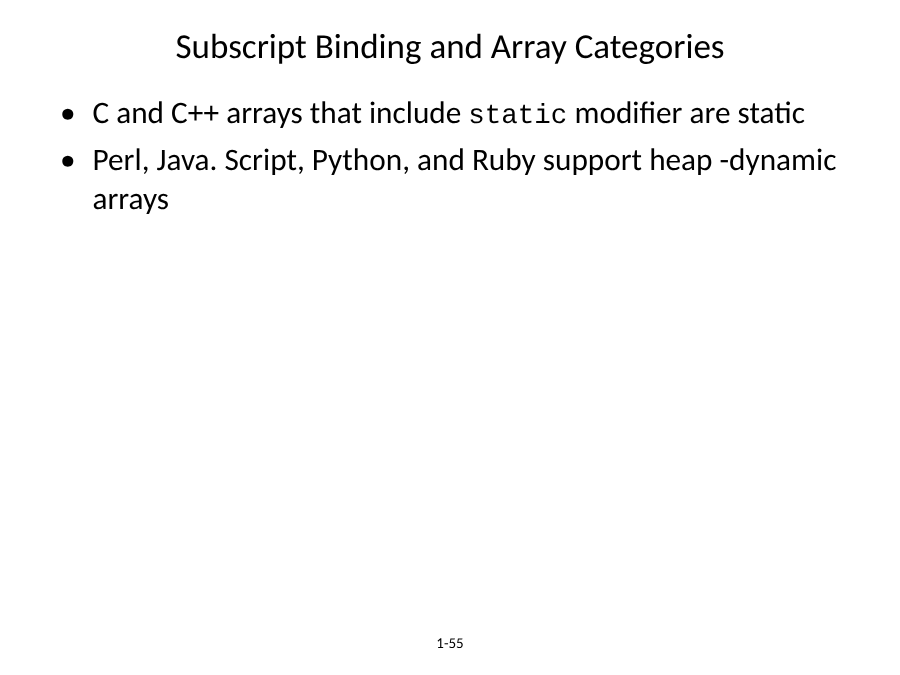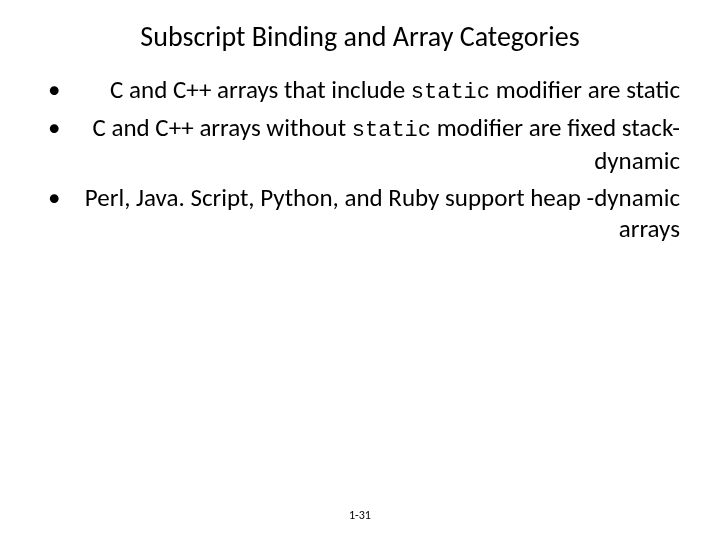--- a/index.html
+++ b/index.html
@@ -29,21 +29,20 @@
     list-style: none;
     padding: 0;
     margin: 0;
     font-size: 25px;
     line-height: 1.25;
   }
   ul.bullets li {
     position: relative;
     padding-left: 34px;
     margin-bottom: 6px;
-    text-align: right;
   }
   ul.bullets li::before {
     content: "•";
     position: absolute;
     left: 8px;
     top: 0;
     font-size: 25px;
   }
   .code {
     font-family: "Courier New", Courier, monospace;
@@ -65,22 +64,19 @@
 
   <h1 class="title">
     <span>Subscript Binding and Array Categories</span><br>
   </h1>
 
   <ul class="bullets">
     <li>
       <span>C and C++ arrays that include </span><span class="code">static</span><span> modifier are static</span>
     </li>
     <li>
-      <span>C and C++ arrays without </span><span class="code">static</span><span> modifier are fixed stack-dynamic</span>
-    </li>
-    <li>
       <span>Perl, Java. Script, Python, and Ruby support heap -dynamic arrays</span>
     </li>
   </ul>
 
-  <div class="pagenum">1-31</div>
+  <div class="pagenum">1-55</div>
 
 </div>
 
 </body></html>

